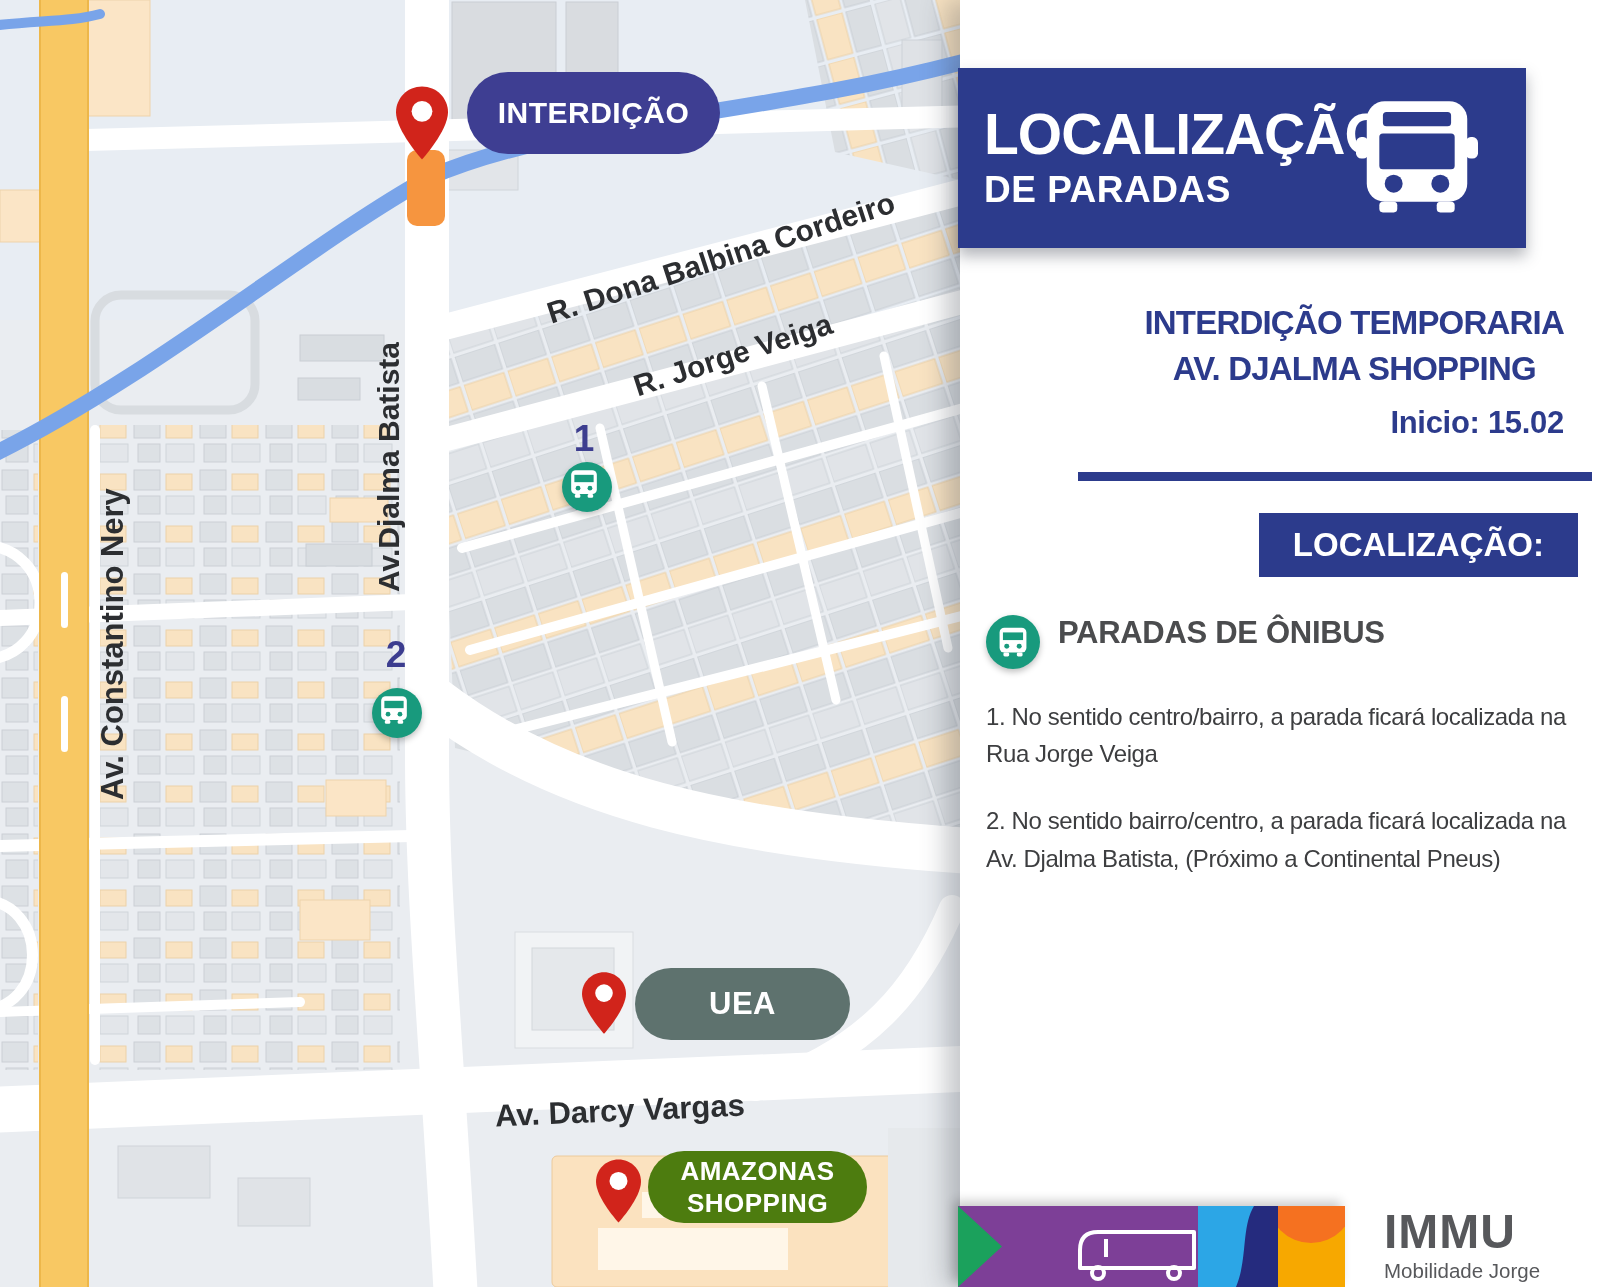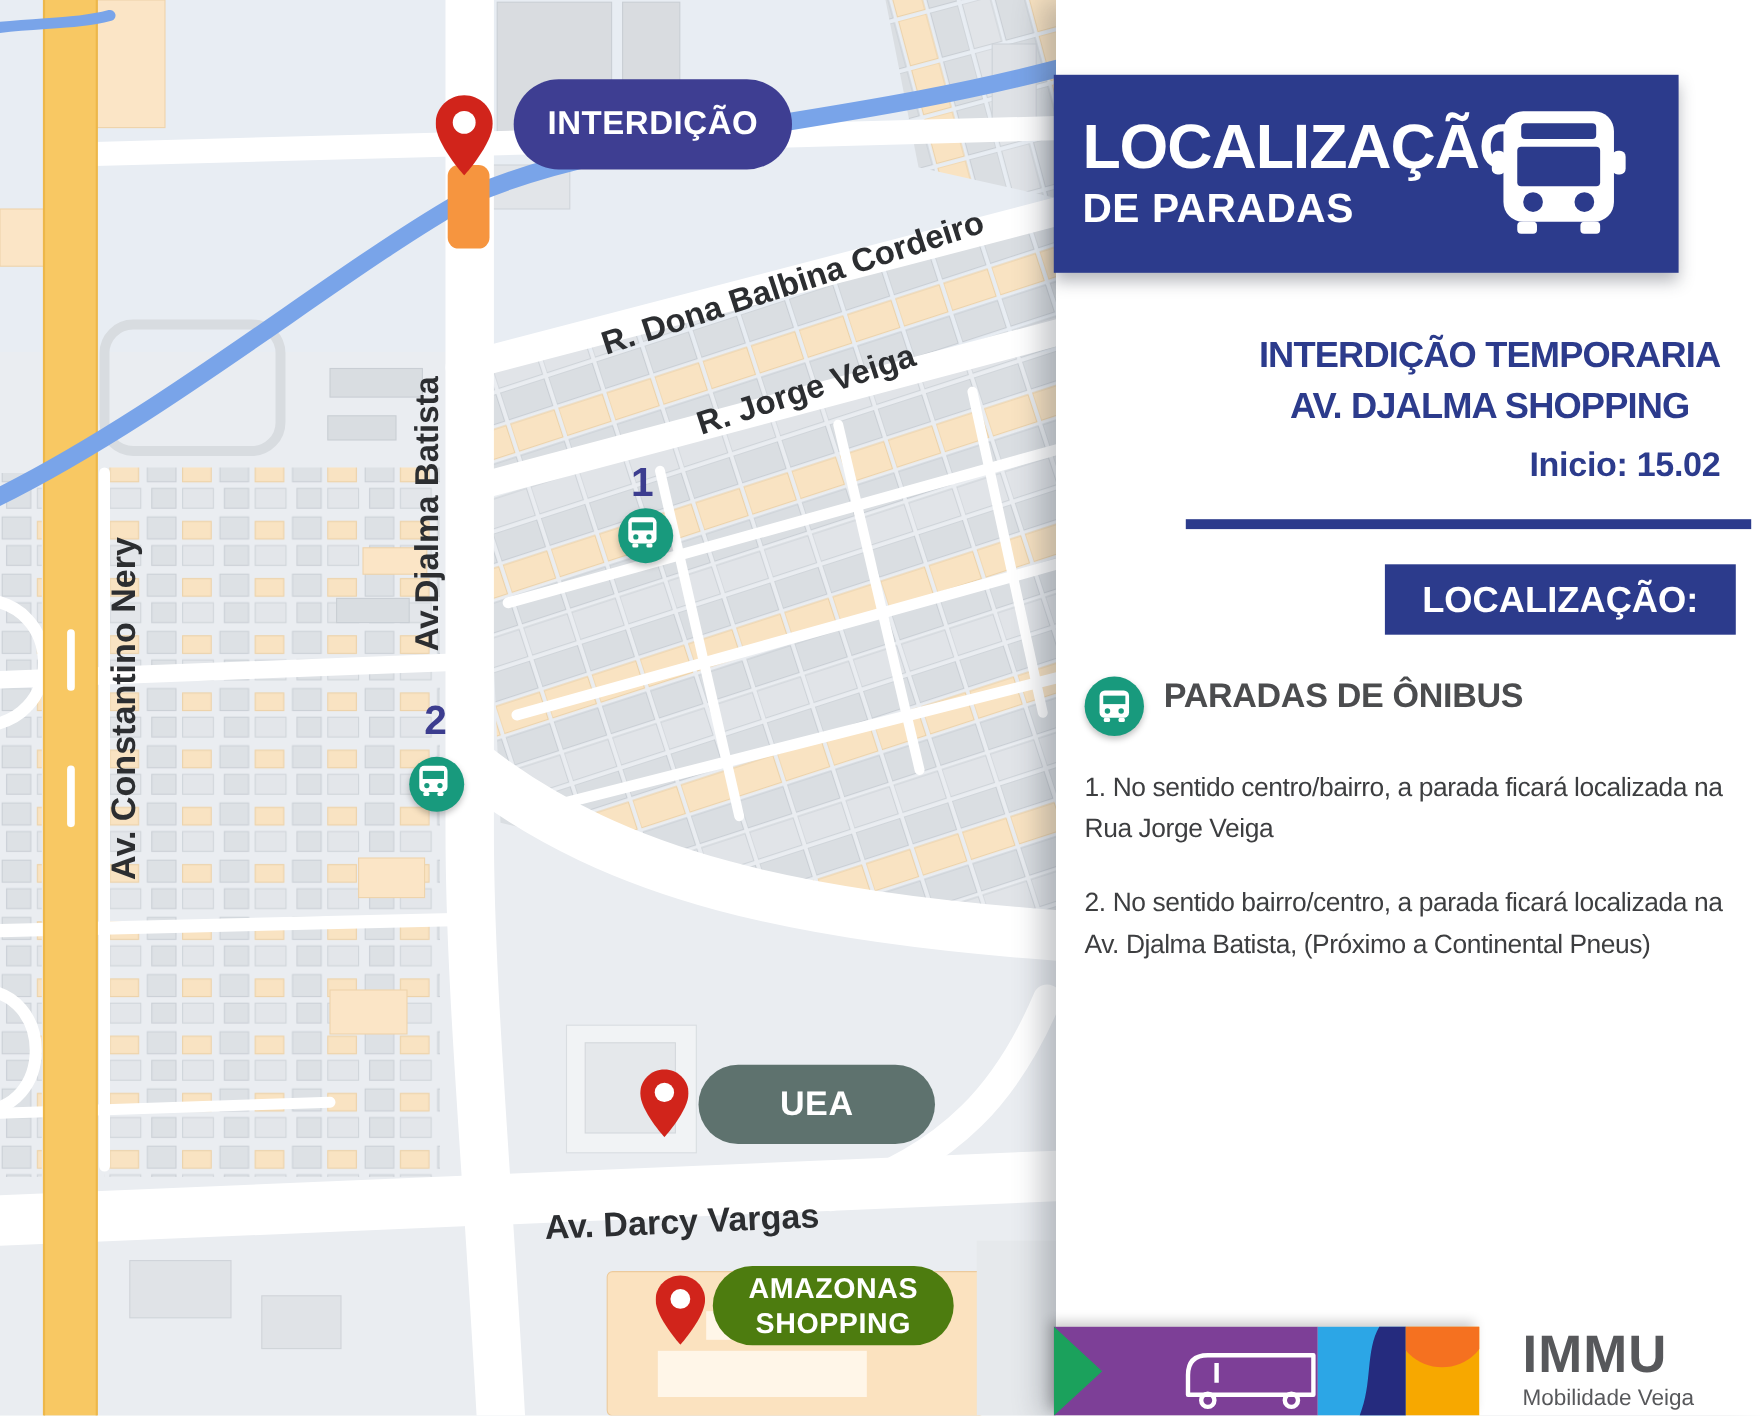--- a/index.html
+++ b/index.html
@@ -279,16 +279,16 @@
       <path d="M296,0 C283,22 290,52 278,81 L320,81 L320,0 Z" fill="#252b7e"></path>
       <rect x="320" y="0" width="67" height="81" fill="#f7a800"></rect>
       <clipPath id="ystrip">
           <rect x="320" y="0" width="67" height="81"></rect>
         </clipPath>
       <circle cx="353" cy="-6" r="43" fill="#f57120" clip-path="url(#ystrip)"></circle>
     </svg>
 
     <div class="logo">
       <div class="logo-name">IMMU</div>
-      <div class="logo-tag">Mobilidade Veiga</div>
+      <div class="logo-tag">Mobilidade Jorge</div>
     </div>
   </div>
 </div>
 
 </body></html>

